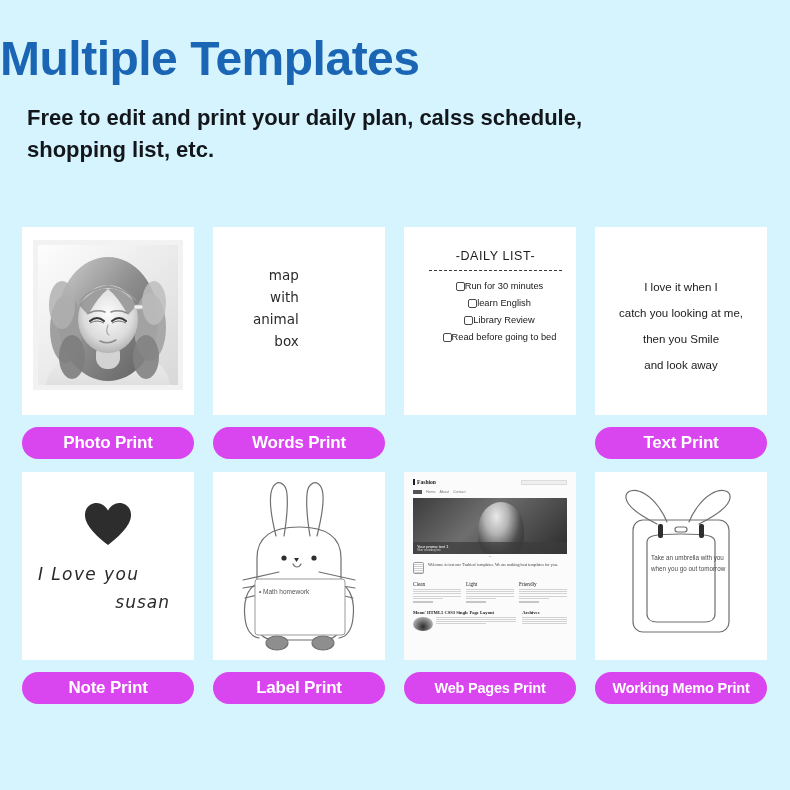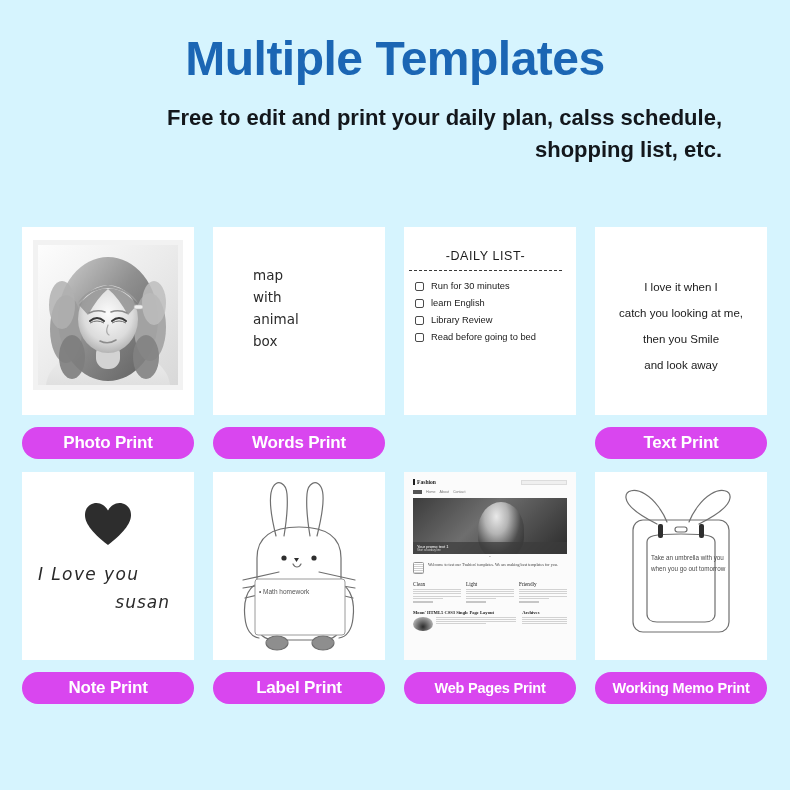--- a/index.html
+++ b/index.html
@@ -6,36 +6,35 @@
   html, body {
     width: 790px; height: 790px;
     background: #d6f4fe;
     font-family: "Liberation Sans", sans-serif;
     overflow: hidden;
   }
   .page { position: relative; width: 790px; height: 790px; }
 
   
   .hero-title {
-    text-align: center;
     color: #1b66b4;
     font-size: 48px;
     font-weight: bold;
     letter-spacing: -0.5px;
     padding-top: 34px;
     line-height: 1.05;
   }
   .hero-sub {
-    text-align: right;
+    text-align: left;
     color: #13171c;
     font-size: 22px;
     font-weight: bold;
     line-height: 1.45;
     margin-top: 18px;
-    padding: 0 68px;
+    padding: 0 27px;
   }
 
   
   .grid {
     position: absolute;
     left: 22px; top: 227px;
     width: 746px;
     display: grid;
     grid-template-columns: repeat(4, 172px);
     grid-column-gap: 19px;
@@ -75,35 +74,36 @@
     display: flex; align-items: center; justify-content: center;
   }
   .photo-inner { width: 140px; height: 140px; }
 
   
   .words {
     position: absolute; left: 40px; top: 38px;
     font-size: 13.5px; color: #2b2b2b;
     line-height: 1.62;
     font-family: "DejaVu Sans", sans-serif;
-  }
-
-  
-  .listing { position: absolute; left: 3px; top: 22px; right: 12px; }
+    text-align: right;
+  }
+
+  
+  .listing { position: absolute; left: 23px; top: 22px; right: 12px; }
   .listing-title {
     text-align: center; font-size: 12.5px; color: #1c1c1c;
     letter-spacing: 0.6px;
   }
   .dashline {
     margin: 7px 2px 10px 2px; height: 0;
     border-top: 1.4px dashed #3a3a3a;
   }
   .chk-row {
-    display: flex; align-items: center; gap: 7px;
-    margin-bottom: 7px; padding-left: 8px;
+    display: flex; align-items: center; 
+    margin-bottom: 7px; padding-left: 8px; justify-content: center;
   }
   .chk-box {
     width: 9px; height: 9px; flex: 0 0 9px;
     border: 1px solid #4a4a4a; border-radius: 2px;
     background: #fff;
   }
   .chk-label { font-size: 9.3px; color: #202020; white-space: nowrap; }
 
   
   .textcard {

